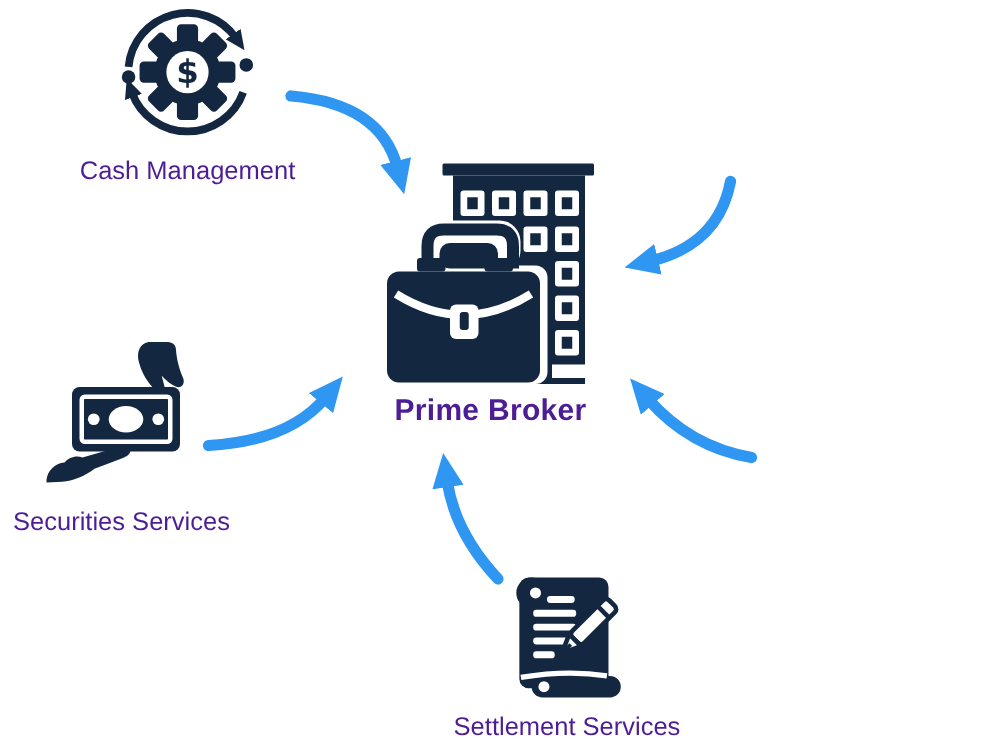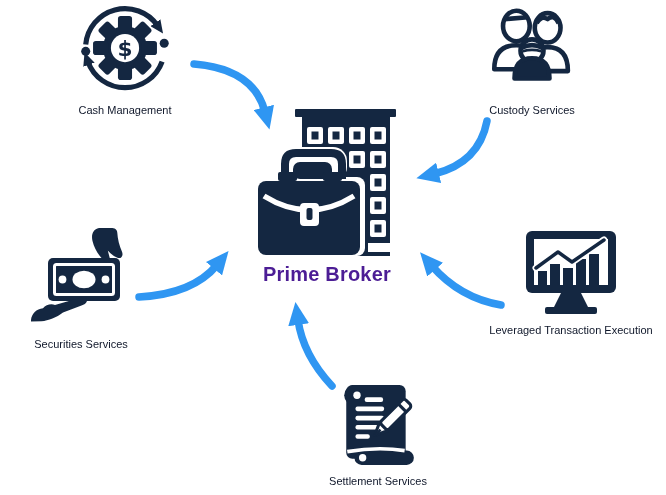--- a/index.html
+++ b/index.html
@@ -1,19 +1,19 @@
 <!DOCTYPE html>
 <html><head>
 <meta charset="utf-8">
 <style>
   html,body{margin:0;padding:0;background:#fff;}
   #canvas{position:relative;width:666px;height:495px;background:#fff;overflow:hidden;
           font-family:"Liberation Sans",sans-serif;}
   .node{position:absolute;display:flex;flex-direction:column;align-items:center;}
-  .node .lbl{margin-top:8px;font-size:11px;line-height:1.22;color:#0f172a;text-align:center;}
+  .node .lbl{margin-top:8px;font-size:17px;line-height:1.22;color:#4c1d95;text-align:center;}
   .node .lbl.big{font-size:20px;font-weight:700;color:#4c1d95;margin-top:6px;letter-spacing:.2px;}
   #arrow-layer{position:absolute;left:0;top:0;z-index:1;}
   .node{z-index:2;}
   svg{display:block;}
 </style>
 </head>
 <body>
 
 <div id="canvas">
 
@@ -55,37 +55,20 @@
         <rect x="42.5" y="15" width="15" height="16" rx="3" transform="rotate(225 50 49)"></rect>
         <rect x="42.5" y="15" width="15" height="16" rx="3" transform="rotate(270 50 49)"></rect>
         <rect x="42.5" y="15" width="15" height="16" rx="3" transform="rotate(315 50 49)"></rect>
       </g>
       <circle cx="50" cy="49" r="15" fill="#fff"></circle>
       <text x="50" y="57" text-anchor="middle" font-family="DejaVu Sans, sans-serif" font-size="23" font-weight="bold" fill="#142741">$</text>
     </svg>
     <div class="lbl">Cash Management</div>
   </div>
 
-  <div class="node" style="left:434px;top:2px;width:196px;">
-    <svg width="92" height="94" viewBox="0 0 100 100">
-      <g stroke="#142741" stroke-width="5" fill="#fff" stroke-linejoin="round">
-        <ellipse cx="33" cy="25" rx="14.5" ry="16.5"></ellipse>
-        <path d="M20.5,17.5 L45.5,15.5" fill="none"></path>
-        <ellipse cx="67" cy="27" rx="14" ry="16"></ellipse>
-        <path d="M55,22 Q60,13 67,17.5 Q74,11.5 79,22" fill="none"></path>
-        <path d="M9,72 Q9,46 33,46 Q57,46 57,72 Z"></path>
-        <path d="M45,74 Q45,48 67,48 Q89,48 89,74 Z"></path>
-        <circle cx="50" cy="52" r="12.5"></circle>
-        <path d="M39,48.5 Q50,43 61,48.5" fill="none"></path>
-        <path d="M40,52.5 Q50,49.5 60,52.5" fill="none" stroke-width="3"></path>
-        <path d="M31,82 Q31,60 50,60 Q69,60 69,82 Z" fill="#142741"></path>
-      </g>
-    </svg>
-    <div class="lbl">Custody Services</div>
-  </div>
 
   <div class="node" style="left:257px;top:108px;width:140px;">
     <svg width="140" height="148" viewBox="0 0 140 148">
       <g fill="#142741">
         <rect x="38" y="1" width="101" height="8" rx="1"></rect>
         <rect x="45" y="9" width="88" height="139"></rect>
       </g>
       <g>
         <g fill="#fff">
           <rect x="50" y="19" width="16" height="17" rx="2"></rect>
@@ -136,38 +119,20 @@
       <g fill="#fff">
         <ellipse cx="55" cy="53.5" rx="11.5" ry="8.8"></ellipse>
         <circle cx="33.5" cy="53.5" r="3.9"></circle>
         <circle cx="76.5" cy="53.5" r="3.9"></circle>
       </g>
       <rect x="25.5" y="38.5" width="59" height="30" rx="2" fill="none" stroke="#fff" stroke-width="3"></rect>
     </svg>
     <div class="lbl">Securities Services</div>
   </div>
 
-  <div class="node" style="left:478px;top:228px;width:186px;">
-    <svg width="100" height="88" viewBox="0 0 100 88">
-      <rect x="5" y="3" width="90" height="62" rx="6" fill="#142741"></rect>
-      <rect x="13" y="11" width="74" height="46" fill="#fff"></rect>
-      <g fill="#142741">
-        <rect x="17" y="43" width="9" height="14"></rect>
-        <rect x="29" y="36" width="10" height="21"></rect>
-        <rect x="42" y="40" width="10" height="17"></rect>
-        <rect x="55" y="31" width="10" height="26"></rect>
-        <rect x="68" y="26" width="10" height="31"></rect>
-      </g>
-      <path d="M15,40 L37,24 L51,34 L83,12" fill="none" stroke="#fff" stroke-width="7" stroke-linecap="round" stroke-linejoin="round"></path>
-      <path d="M15,40 L37,24 L51,34 L83,12" fill="none" stroke="#142741" stroke-width="3.5" stroke-linecap="round" stroke-linejoin="round"></path>
-      <polygon points="40,65 60,65 67,79 33,79" fill="#142741"></polygon>
-      <rect x="24" y="79" width="52" height="7" rx="2" fill="#142741"></rect>
-    </svg>
-    <div class="lbl">Leveraged Transaction Execution</div>
-  </div>
 
   <div class="node" style="left:288px;top:383px;width:180px;">
     <svg width="82" height="84" viewBox="0 0 80 82">
       <g fill="#142741">
         <circle cx="17" cy="12" r="10"></circle>
         <rect x="9" y="2" width="58" height="72" rx="6"></rect>
         <rect x="17" y="66" width="58" height="14" rx="7"></rect>
       </g>
       <circle cx="19.5" cy="12" r="3.6" fill="#fff"></circle>
       <circle cx="25" cy="73" r="3.6" fill="#fff"></circle>

